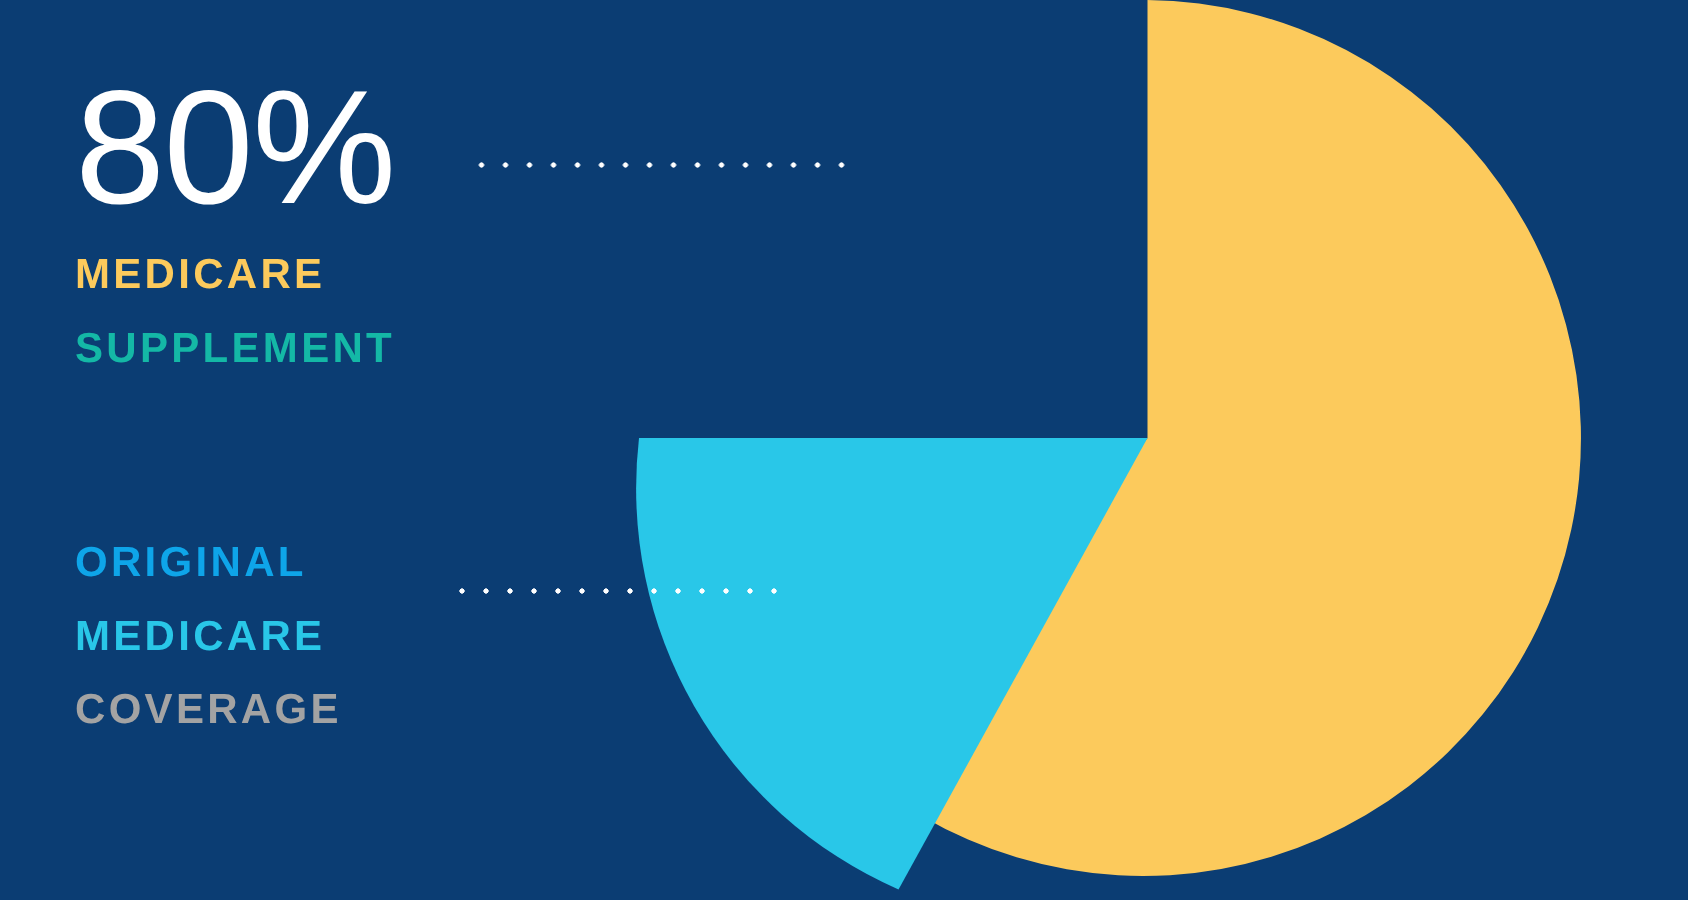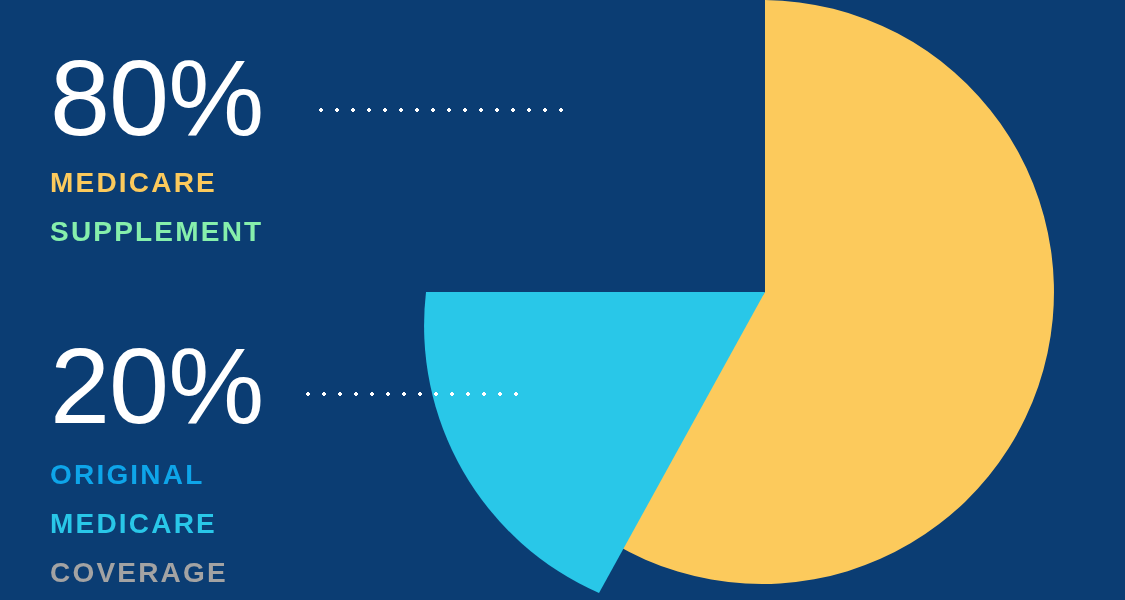--- a/index.html
+++ b/index.html
@@ -105,26 +105,25 @@
              Z" transform="translate(-1,0)"></path>
   </svg>
 
   <div class="leader-line" id="leader-line-supplement"></div>
   <div class="leader-line" id="leader-line-original"></div>
 
   <div class="callout" id="callout-supplement">
     <span class="pct-value" style="color: rgb(255, 255, 255);">80%</span>
     <div id="label-supplement">
       <span class="callout-name" style="color: rgb(252, 202, 92);">MEDICARE</span>
-      <span class="callout-name" style="color: #86efac;">SUPPLEMENT</span>
+      <span class="callout-name" style="color: #14b8a6;">SUPPLEMENT</span>
     </div>
   </div>
 
   <div class="callout" id="callout-original">
-    <span class="pct-value" style="color: rgb(255, 255, 255);">20%</span>
     <div id="label-original">
       <span class="callout-name" style="color: #0ea5e9;">ORIGINAL</span>
       <span class="callout-name" style="color: rgb(41, 199, 232);">MEDICARE</span>
       <span class="callout-name" style="color: #a3a3a3;">COVERAGE</span>
     </div>
   </div>
 
 </div>
 
 </body></html>

